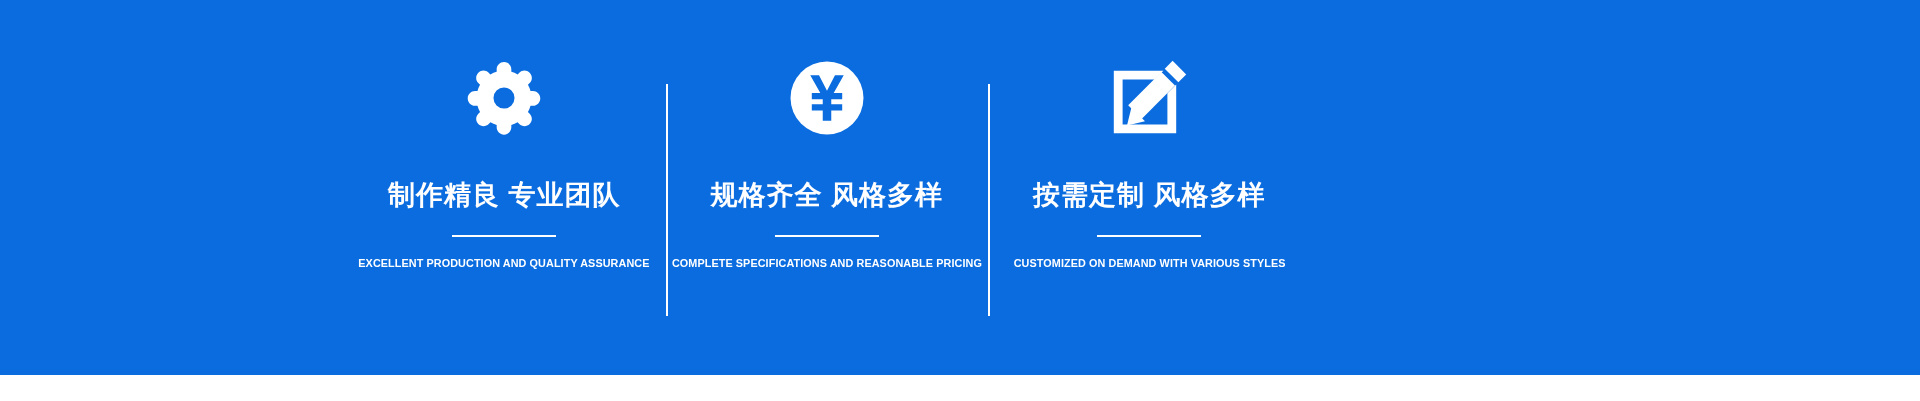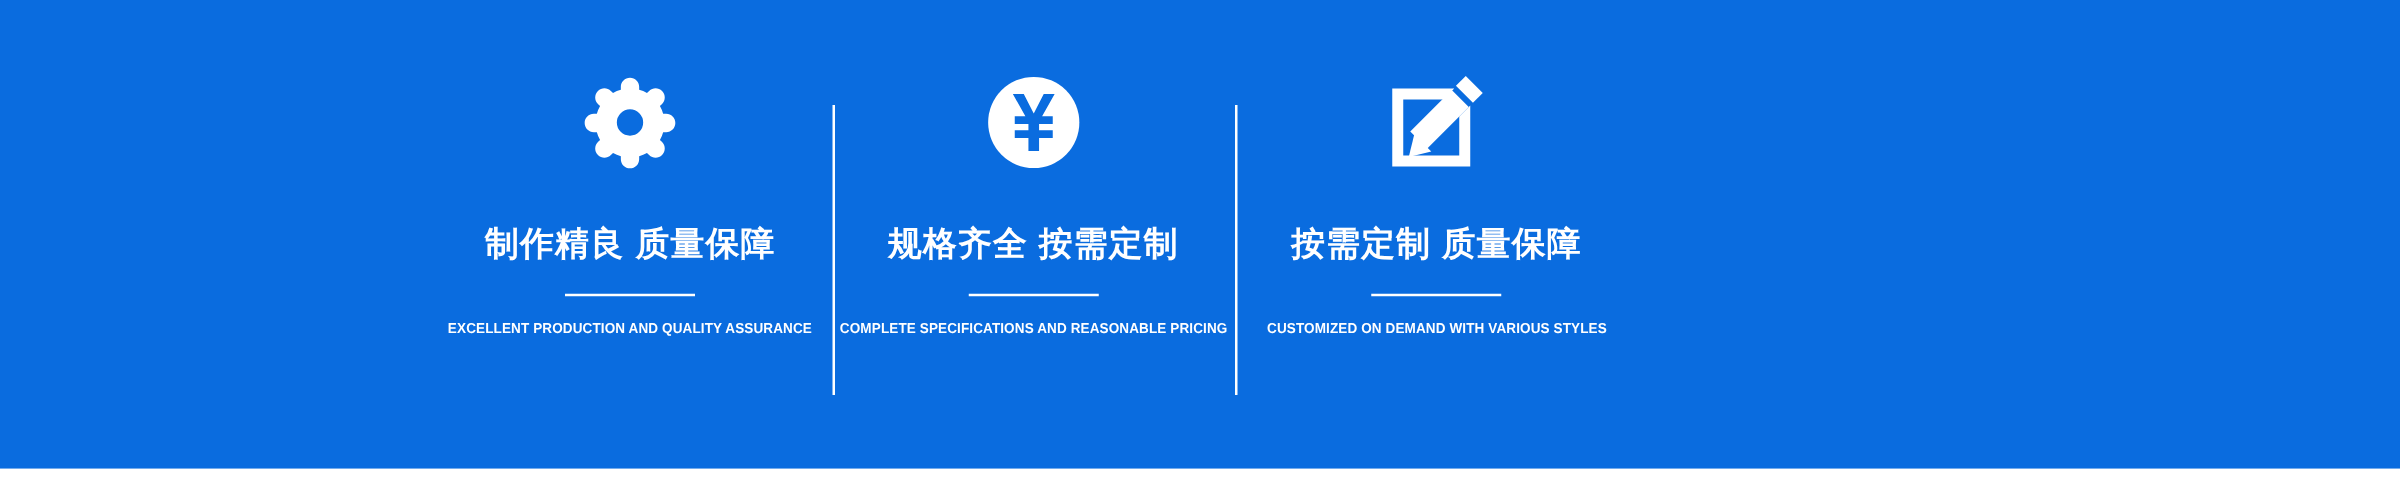--- a/index.html
+++ b/index.html
@@ -134,47 +134,47 @@
             c-3.7 3.7-9.6 3.7-13.3 0 s-3.7-9.6 0-13.3 l2.2-2.2
             a34 34 0 0 1-3.3-8.0 h-3.1
             c-5.2 0-9.4-4.2-9.4-9.4 s4.2-9.4 9.4-9.4 h3.1
             a34 34 0 0 1 3.3-8.0 l-2.2-2.2
             c-3.7-3.7-3.7-9.6 0-13.3 s9.6-3.7 13.3 0 l2.2 2.2
             a34 34 0 0 1 8.0-3.3 v-3.1
             c0-5.2 4.2-9.4 9.4-9.4 z
             M50 36.5 a13.5 13.5 0 1 0 0 27 a13.5 13.5 0 0 0 0-27 z"></path>
         </svg>
       </div>
-      <div class="feature-title">制作精良 质量保障</div>
+      <div class="feature-title">制作精良 专业团队</div>
       <div class="title-underline"></div>
       <div class="feature-subtitle">EXCELLENT PRODUCTION AND QUALITY ASSURANCE</div>
     </div>
 
     <div class="feature-col">
       <div class="icon-wrap">
         <svg width="76" height="76" viewBox="0 0 100 100" aria-hidden="true">
           <circle cx="50" cy="50" r="48" fill="#ffffff"></circle>
           <path fill="#0a6cdf" d="M28 20 h11.5 L50 40.5 L60.5 20 H72 L58.8 43.5 H70 v8.2 H55.6 v6.4 H70 v8.2 H55.6 V80 H44.4 V66.3 H30 v-8.2 h14.4 v-6.4 H30 v-8.2 h11.2 z"></path>
         </svg>
       </div>
-      <div class="feature-title">规格齐全 按需定制</div>
+      <div class="feature-title">规格齐全 风格多样</div>
       <div class="title-underline"></div>
       <div class="feature-subtitle">COMPLETE SPECIFICATIONS AND REASONABLE PRICING</div>
     </div>
 
     <div class="feature-col">
       <div class="icon-wrap">
         <svg width="80" height="80" viewBox="0 0 100 100" aria-hidden="true">
           <path fill="#ffffff" d="M6 16 h62 l-11 11 H17 v56 h56 V44 l11-11 v61 H6 z"></path>
           <path fill="#ffffff" d="M79.5 3.5 l17 17 -9.8 9.8 -17-17 z"></path>
           <path fill="#ffffff" d="M65.5 17.5 l17 17 -41.5 41.5 -17-17 z"></path>
           <path fill="#ffffff" d="M21.5 45.5 l17 17 -22.5 5.5 z" transform="translate(6.5 16.5)"></path>
         </svg>
       </div>
-      <div class="feature-title">按需定制 质量保障</div>
+      <div class="feature-title">按需定制 风格多样</div>
       <div class="title-underline"></div>
       <div class="feature-subtitle">CUSTOMIZED ON DEMAND WITH VARIOUS STYLES</div>
     </div>
 
 
   </div>
 </div>
 
 <div class="white-strip"></div>
 

